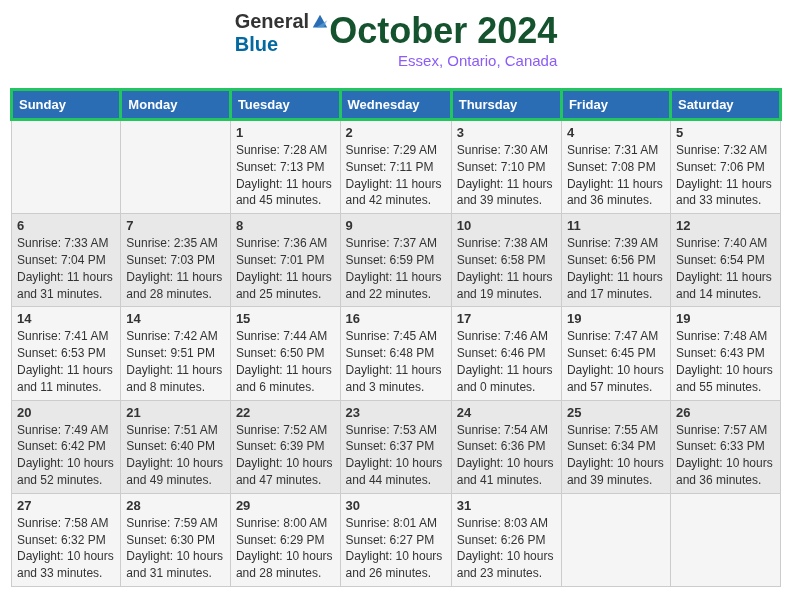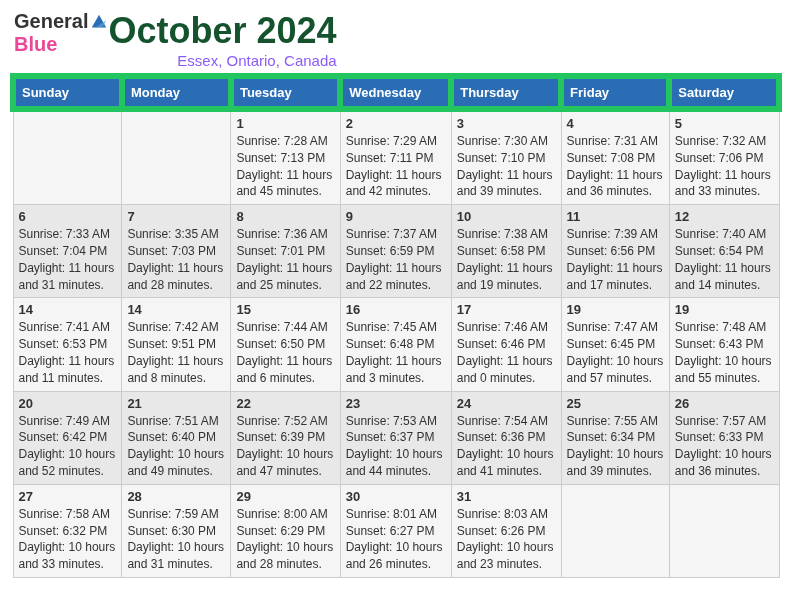--- a/index.html
+++ b/index.html
@@ -5,43 +5,43 @@
     * { box-sizing: border-box; margin: 0; padding: 0; }
     body {
       font-family: Arial, sans-serif;
       background: #fff;
       width: 792px;
       min-height: 612px;
       padding: 10px;
     }
     .header {
       display: flex;
-      justify-content: flex-start;
+      justify-content: center;
       align-items: flex-start;
-      margin-bottom: 4px;
+      margin-bottom: 19px;
       padding: 0 4px;
     }
     .logo {
       display: flex;
       flex-direction: column;
       align-items: flex-start;
     }
     .logo-text {
       display: flex;
       align-items: center;
     }
     .logo-general {
       font-size: 20px;
       font-weight: bold;
       color: #333;
     }
     .logo-blue {
       font-size: 20px;
       font-weight: bold;
-      color: #ec4899;
+      color: #0369a1;
     }
     .logo-icon {
       width: 18px;
       height: 18px;
       margin-left: 2px;
     }
     .title-block {
       text-align: right;
     }
     .month-title {
@@ -57,21 +57,21 @@
       width: 100%;
       border-collapse: collapse;
     }
     .calendar thead tr th {
       background-color: #2a6db5;
       color: #fff;
       font-size: 13px;
       font-weight: bold;
       padding: 6px 6px;
       text-align: left;
-      border: 6px solid #22c55e;
+      border: 3px solid #22c55e;
     }
     .calendar tbody tr td {
       border: 1px solid #ccc;
       vertical-align: top;
       padding: 4px 5px;
       font-size: 11px;
       color: #333;
       width: 113px;
       min-height: 80px;
     }
@@ -161,21 +161,21 @@
       </tr>
       <tr>
         <td>
           <span class="day-num">6</span>
           <div class="cell-content">Sunrise: 7:33 AM
 Sunset: 7:04 PM
 Daylight: 11 hours and 31 minutes.</div>
         </td>
         <td>
           <span class="day-num">7</span>
-          <div class="cell-content">Sunrise: 3:35 AM
+          <div class="cell-content">Sunrise: 2:35 AM
 Sunset: 7:03 PM
 Daylight: 11 hours and 28 minutes.</div>
         </td>
         <td>
           <span class="day-num">8</span>
           <div class="cell-content">Sunrise: 7:36 AM
 Sunset: 7:01 PM
 Daylight: 11 hours and 25 minutes.</div>
         </td>
         <td>

